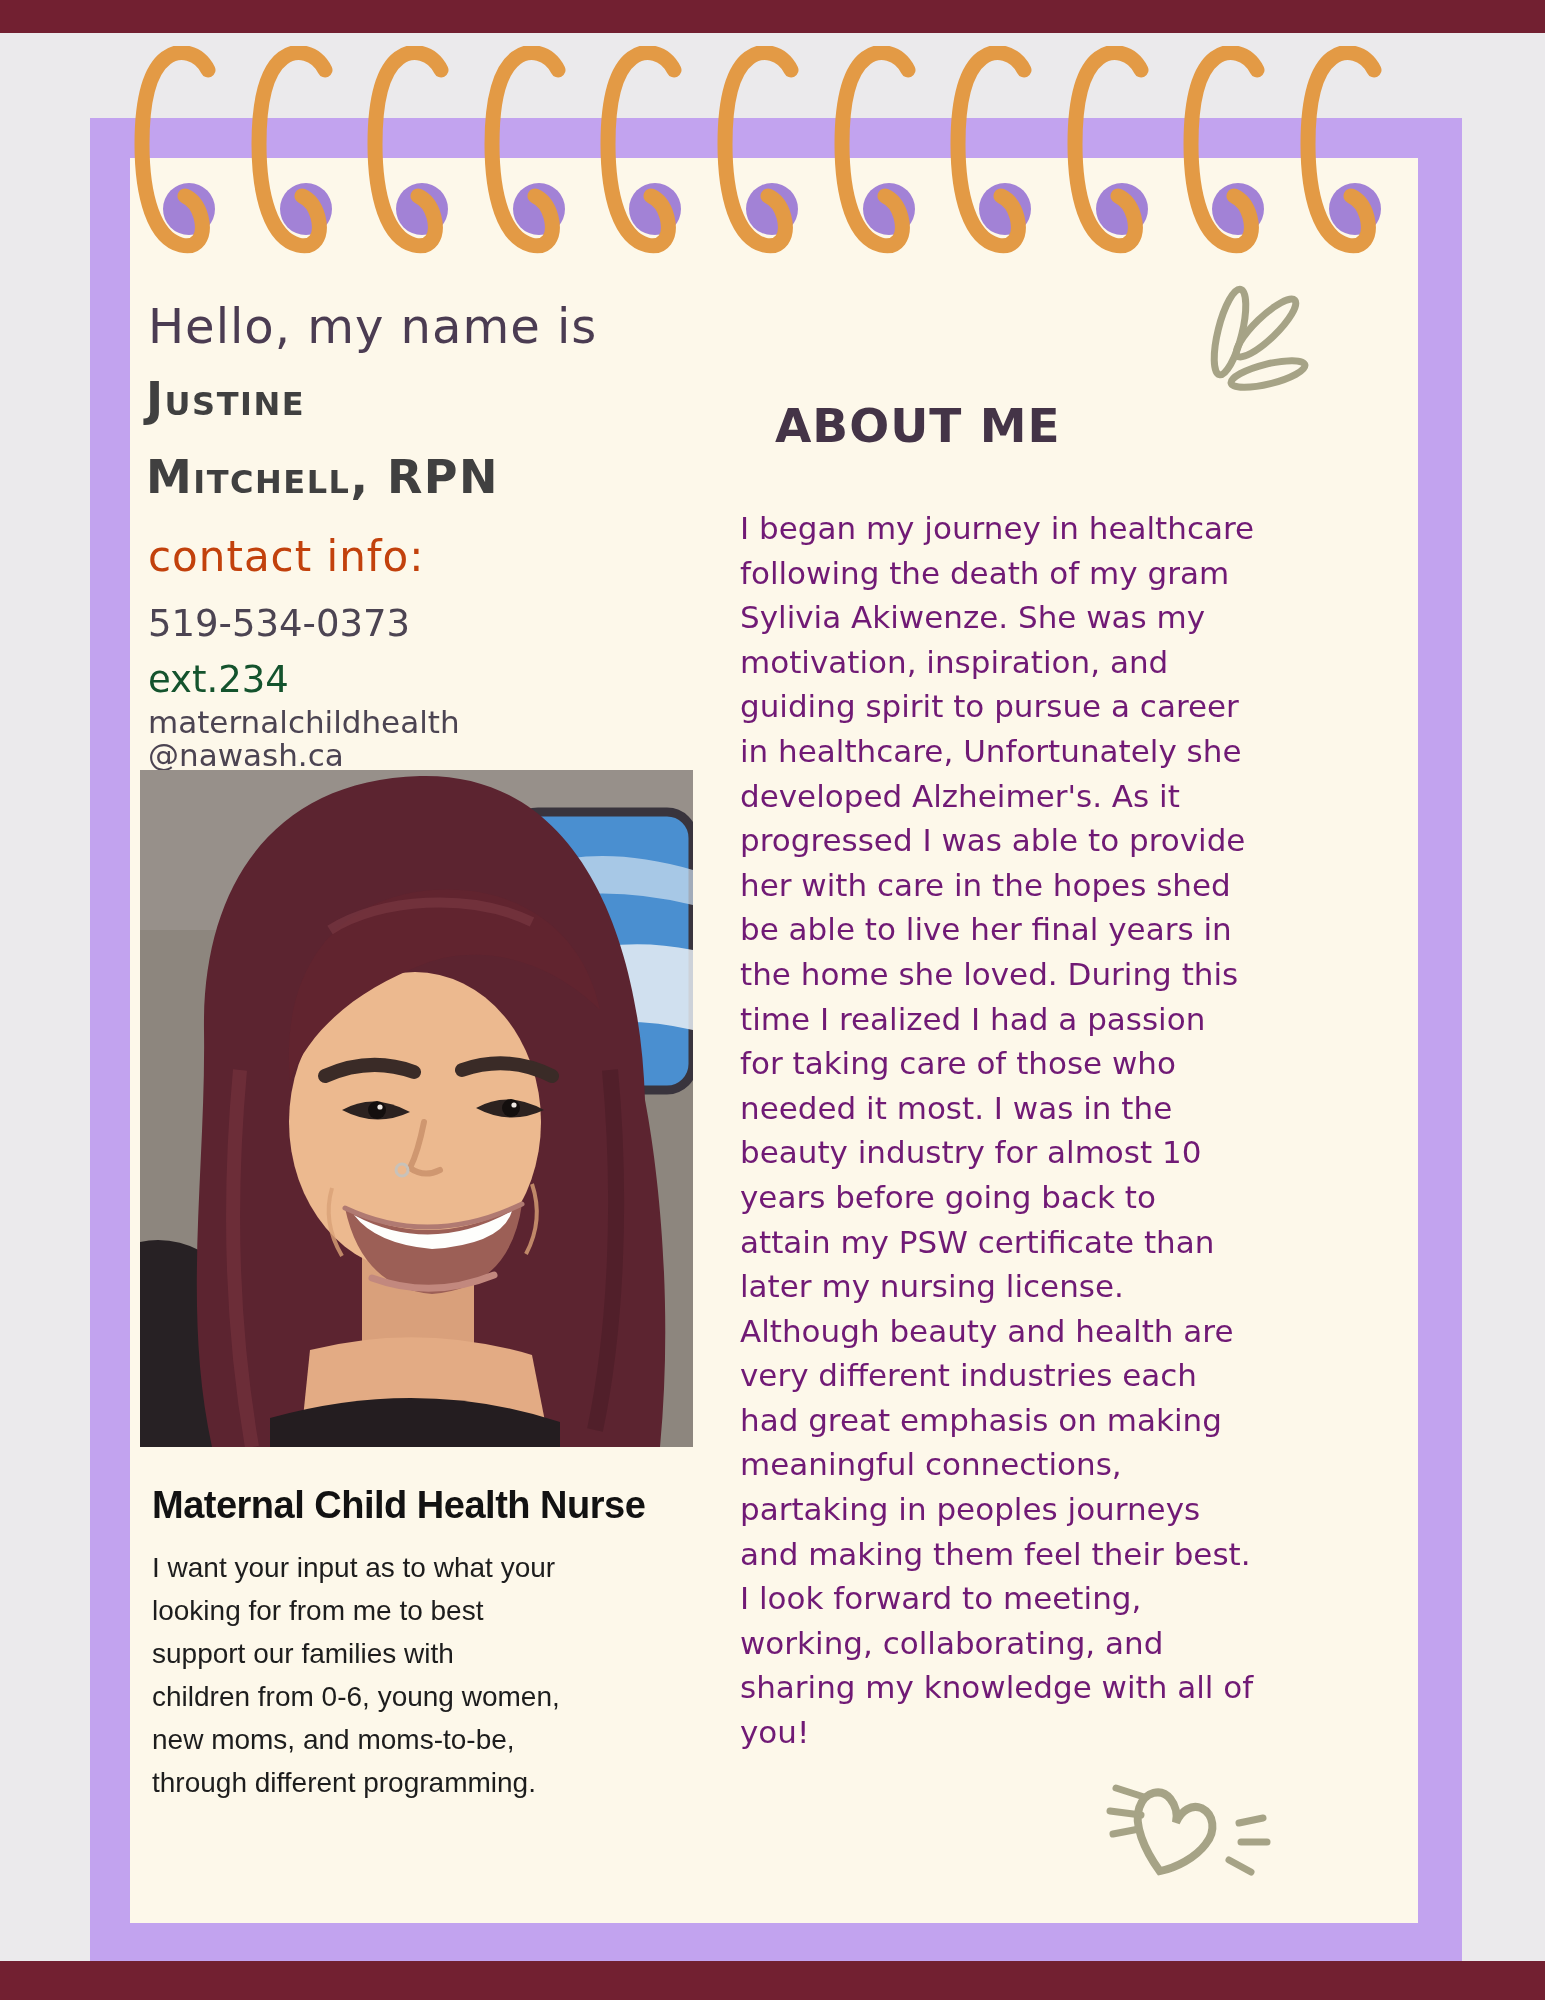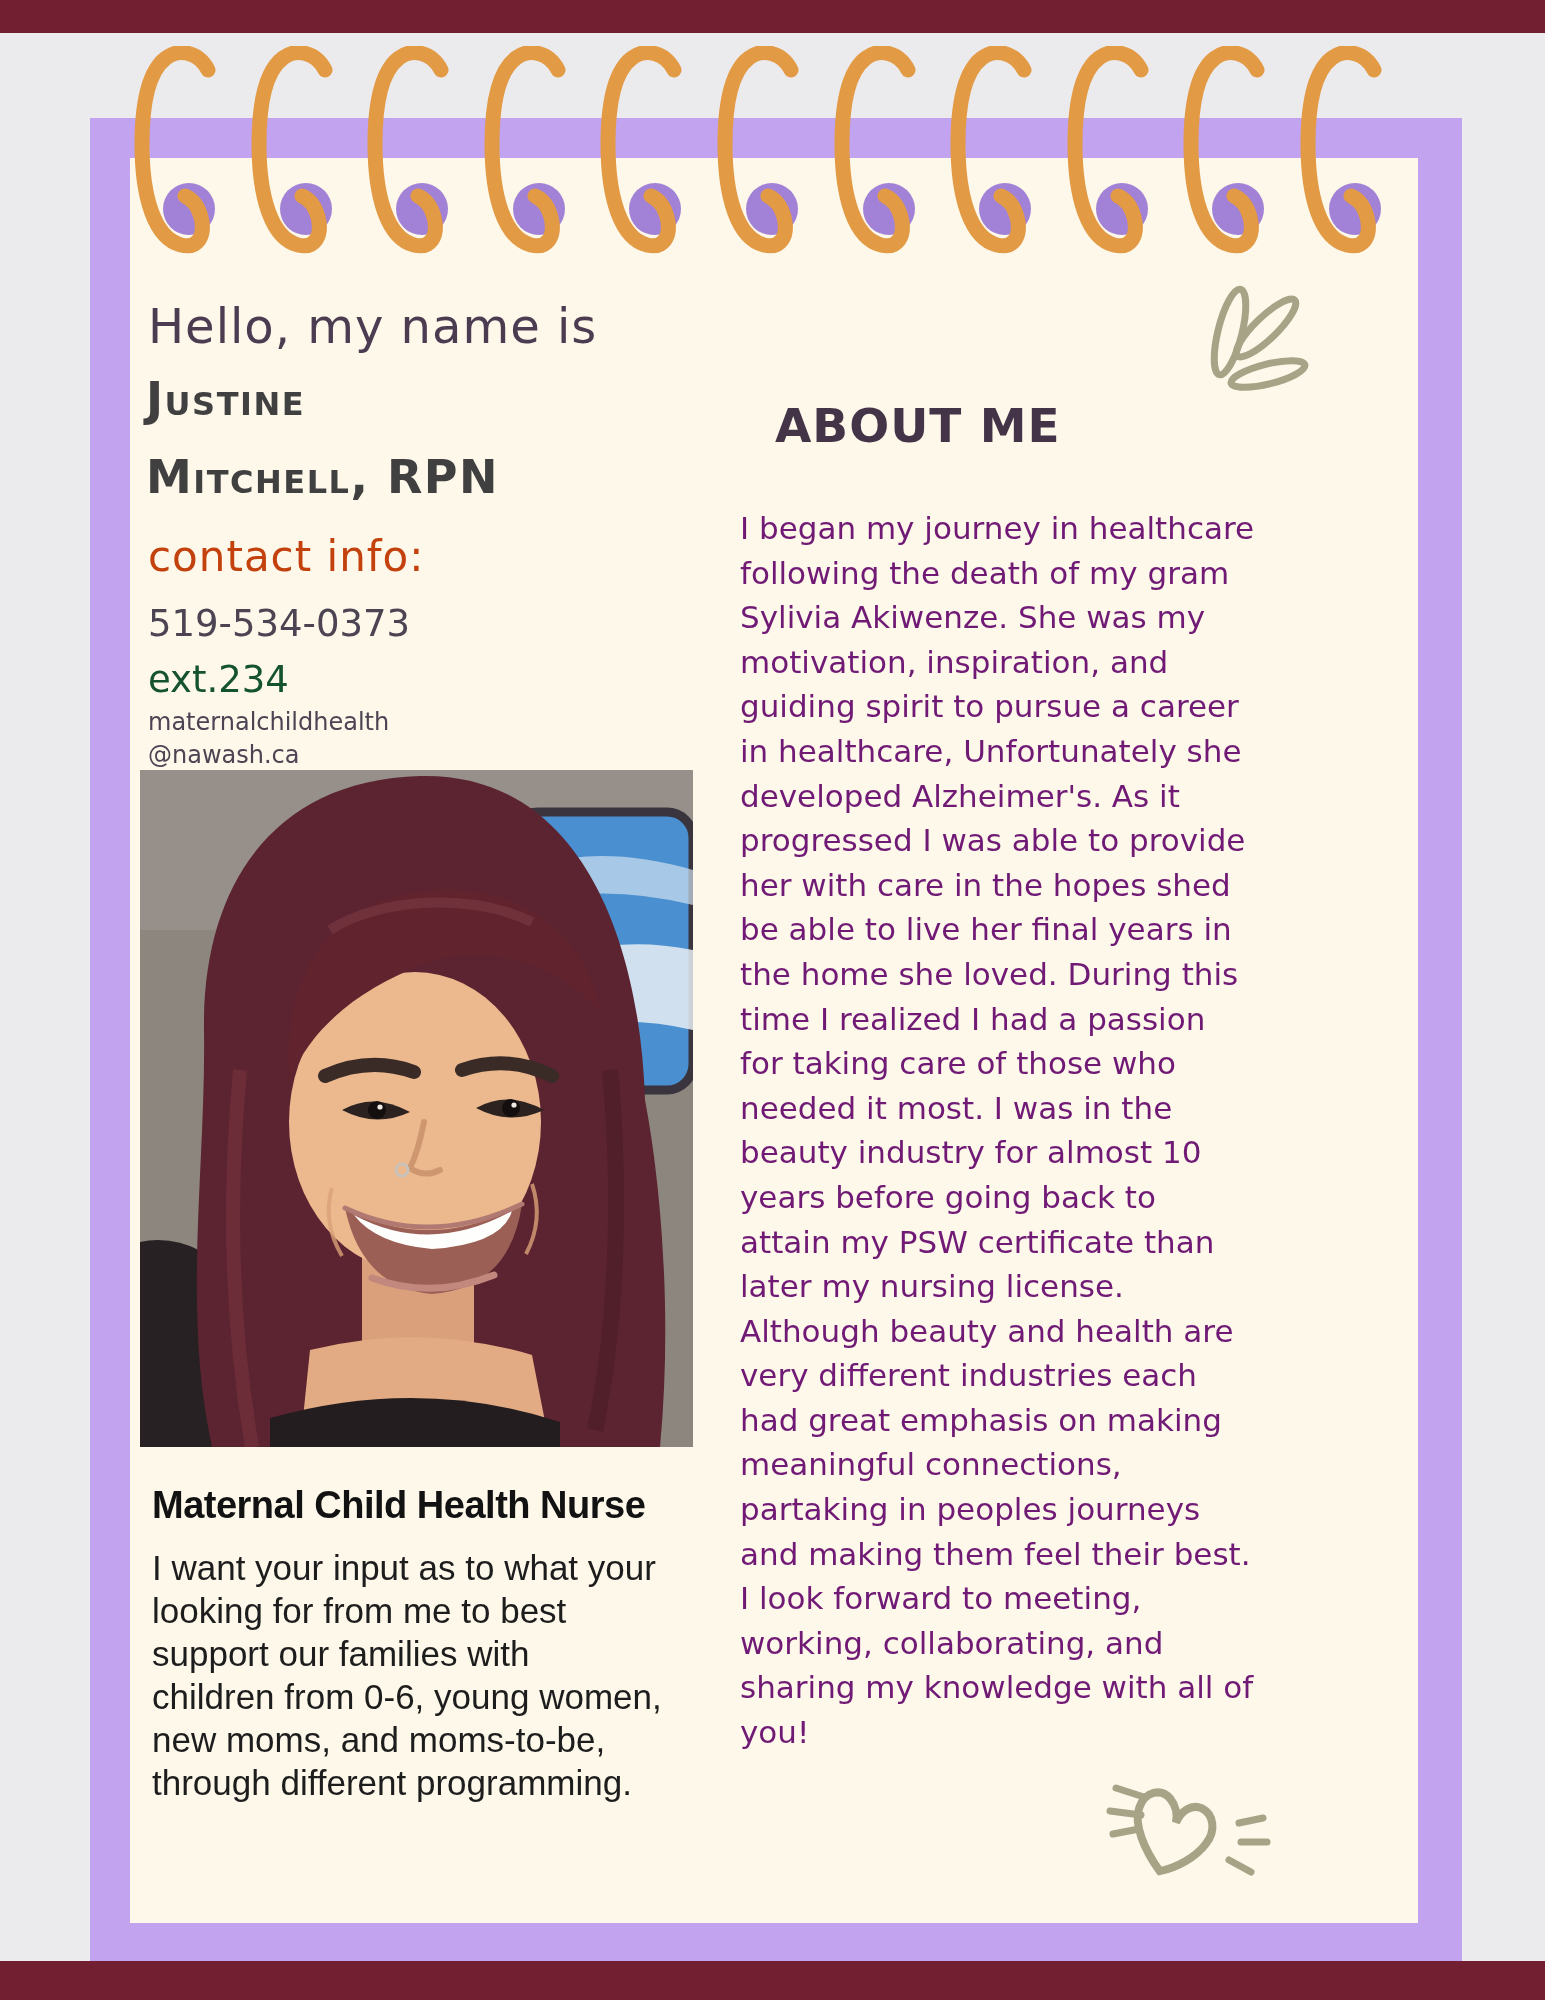--- a/index.html
+++ b/index.html
@@ -21,31 +21,31 @@
   .pre{white-space:pre-line;}
 
   .greeting{left:148px;top:298px;font-size:48px;color:#4b3c52;letter-spacing:1px;}
   .name{
     left:146px;top:360px;font-size:46px;font-weight:bold;
     font-variant:small-caps;line-height:78px;color:#404040;letter-spacing:1.5px;
   }
   .contact-label{left:148px;top:532px;font-size:42px;color:#c2410c;letter-spacing:1px;}
   .phone{left:148px;top:602px;font-size:37px;color:#4c4452;}
   .ext{left:148px;top:658px;font-size:37px;color:#14532d;text-align:center;}
-  .email{left:148px;top:706px;font-size:24px;line-height:33px;color:#4c4452;}
+  .email{left:148px;top:706px;font-size:31px;line-height:33px;color:#4c4452;}
 
   .photo{left:140px;top:770px;width:553px;height:677px;}
   .photo svg{display:block;width:100%;height:100%;}
 
   .role-title{
     left:152px;top:1484px;font-size:38px;font-weight:bold;color:#121212;
     letter-spacing:-0.5px;font-family:Liberation Sans, sans-serif;
   }
   .message{
-    left:152px;top:1546px;width:575px;font-size:35px;line-height:43px;
+    left:152px;top:1546px;width:575px;font-size:28px;line-height:43px;
     color:#1d1d1d;font-family:"Liberation Sans", sans-serif;
   }
 
   .about-heading{left:775px;top:398px;font-size:47px;font-weight:bold;color:#443447;letter-spacing:1px;}
   .about-body{left:740px;top:506px;width:585px;font-size:31px;line-height:44.6px;color:#701a75;}
 
   .sparkle{left:1198px;top:266px;width:114px;height:138px;}
   .heart{left:1100px;top:1776px;width:180px;height:112px;}
 </style>
 </head>

